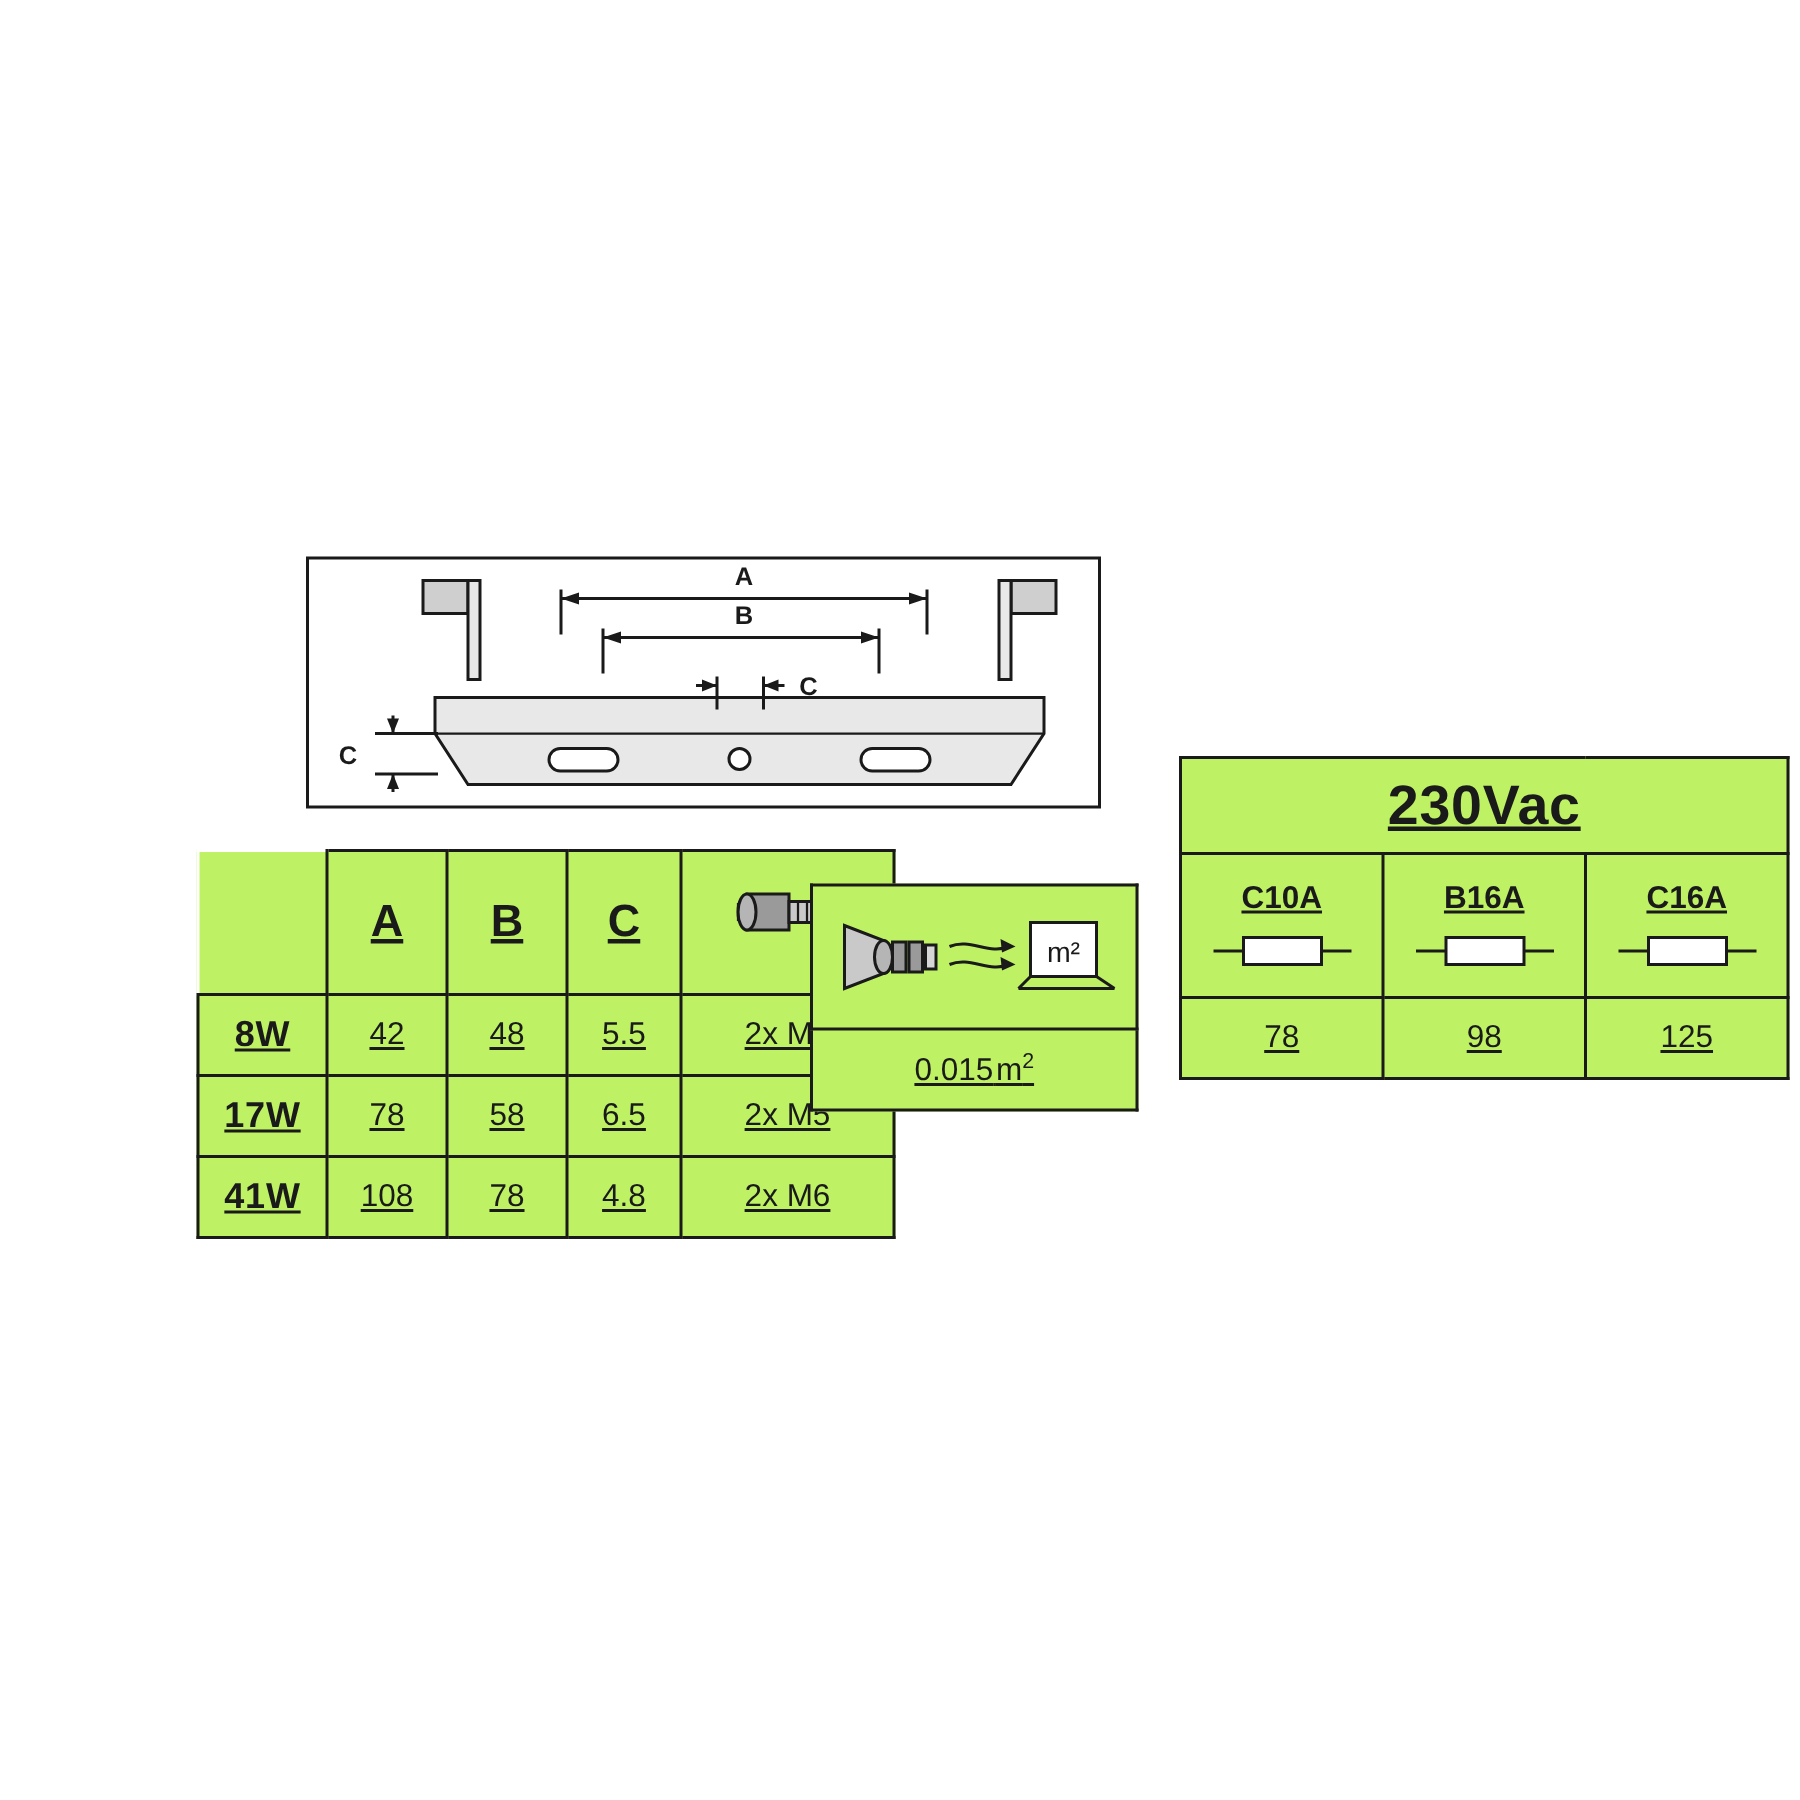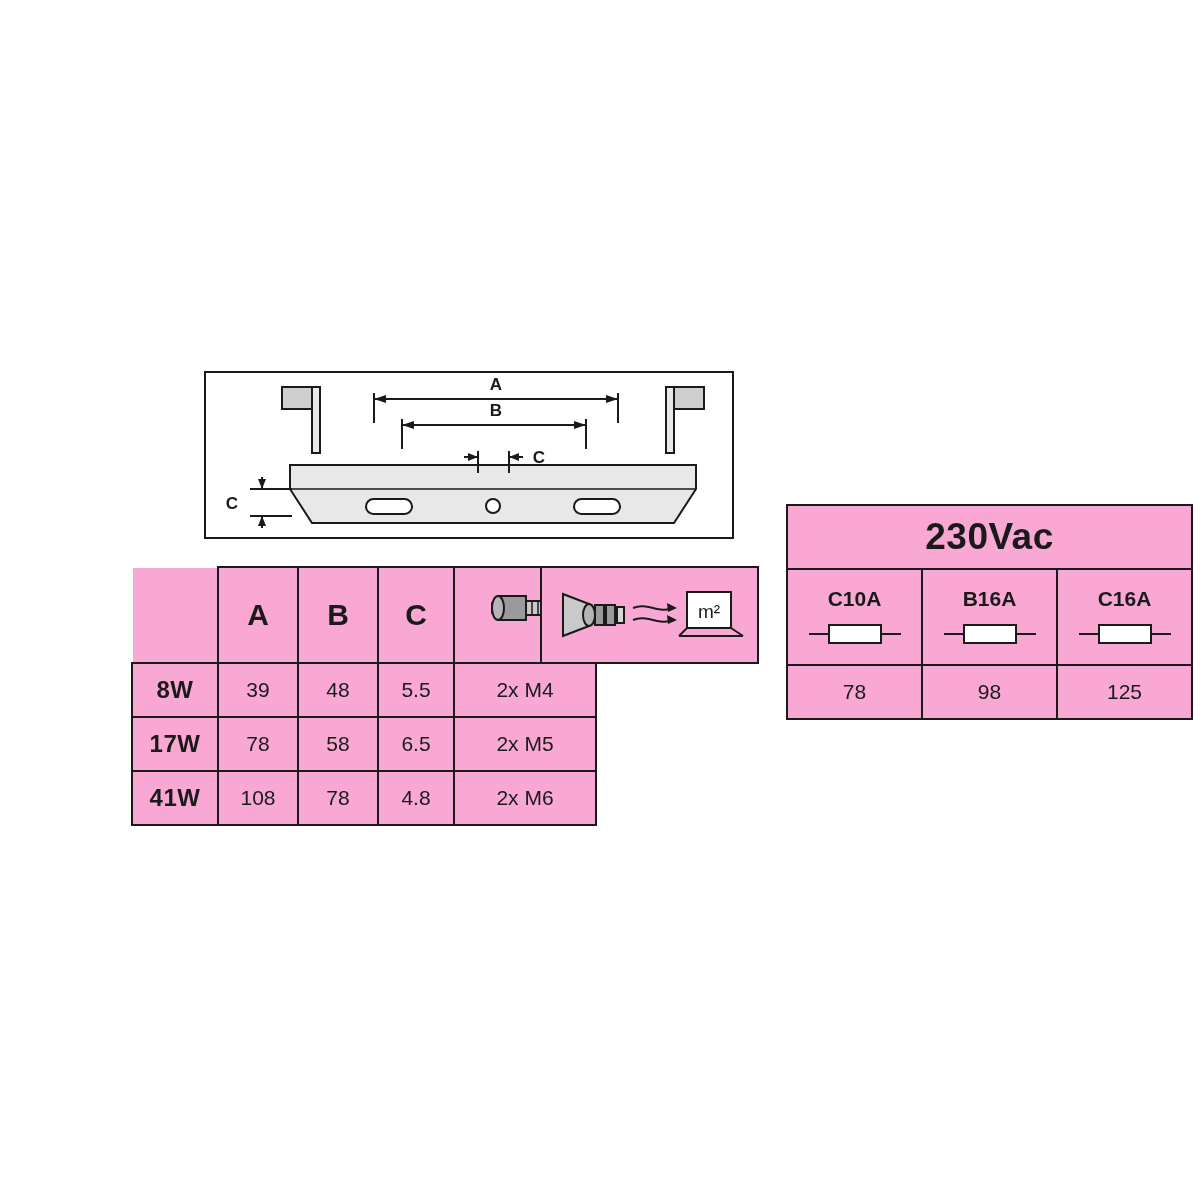--- a/index.html
+++ b/index.html
@@ -25,21 +25,22 @@
     height: 168px;
     border: 2px solid #1a1a1a;
     box-sizing: border-box;
     background: #ffffff;
   }
 
   
   .tbl {
     position: absolute;
     border-collapse: collapse;
-    background: #f9a8d4;
+    background: #bef264;
+    text-decoration: underline;
   }
   .tbl td, .tbl th {
     border: 2px solid #1a1a1a;
     text-align: center;
     vertical-align: middle;
     font-weight: normal;
     font-size: 21px;
     padding: 0;
   }
 
@@ -187,21 +188,21 @@
           <line x1="44" y1="11" x2="44" y2="25"></line>
           <line x1="50" y1="11" x2="50" y2="25"></line>
           <line x1="56" y1="11" x2="56" y2="25"></line>
           <line x1="61" y1="11" x2="61" y2="25"></line>
         </g>
       </svg>
     </td>
   </tr>
   <tr class="body-row">
     <td class="rowhead">8W</td>
-    <td>39</td>
+    <td>42</td>
     <td>48</td>
     <td>5.5</td>
     <td>2x M4</td>
   </tr>
   <tr class="body-row">
     <td class="rowhead">17W</td>
     <td>78</td>
     <td>58</td>
     <td>6.5</td>
     <td>2x M5</td>
@@ -209,21 +210,21 @@
   <tr class="body-row">
     <td class="rowhead">41W</td>
     <td>108</td>
     <td>78</td>
     <td>4.8</td>
     <td>2x M6</td>
   </tr>
 </tbody>
   </table>
 
-<table class="tbl" id="area-table" style="left:540px; top:566px;">
+<table class="tbl" id="area-table" style="left:540px; top:589px;">
   <tbody>
       <tr class="hdr-row">
     <td class="icon-cell" style="width:215px; height:94px">
       <svg width="190" height="58" viewBox="0 0 190 58">
 
         <path d="M8 8 L8 50 L34 40 L34 18 Z" fill="#c9c9c9" stroke="#1a1a1a" stroke-width="2"></path>
         <ellipse cx="34" cy="29" rx="6" ry="11" fill="#b5b5b5" stroke="#1a1a1a" stroke-width="2"></ellipse>
         <rect x="40" y="19" width="9" height="20" fill="#9a9a9a" stroke="#1a1a1a" stroke-width="2"></rect>
         <rect x="51" y="19" width="9" height="20" fill="#9a9a9a" stroke="#1a1a1a" stroke-width="2"></rect>
         <rect x="62" y="21" width="7" height="16" fill="#d6d6d6" stroke="#1a1a1a" stroke-width="2"></rect>
@@ -235,20 +236,23 @@
         <polygon points="122,22 112,17 113,26" fill="#1a1a1a"></polygon>
         <polygon points="122,34 112,29 113,38" fill="#1a1a1a"></polygon>
 
         <rect x="132" y="6" width="44" height="36" fill="#ffffff" stroke="#1a1a1a" stroke-width="2"></rect>
         <text x="154" y="32" font-family="Liberation Sans, sans-serif" font-size="19" text-anchor="middle" fill="#1a1a1a">m²</text>
         <line x1="124" y1="50" x2="188" y2="50" stroke="#1a1a1a" stroke-width="2"></line>
         <line x1="132" y1="42" x2="124" y2="50" stroke="#1a1a1a" stroke-width="2"></line>
         <line x1="176" y1="42" x2="188" y2="50" stroke="#1a1a1a" stroke-width="2"></line>
       </svg>
     </td>
+  </tr>
+  <tr class="body-row">
+    <td style="height:52px"><span>0.015</span> <span>m</span><span class="sup">2</span></td>
   </tr>
 </tbody>
   </table>
 
 <table class="tbl" id="fuse-table">
   <tbody>
       <tr class="vac-row">
     <td colspan="3" style="width:399px">230Vac</td>
   </tr>
   <tr class="hdr-row">

